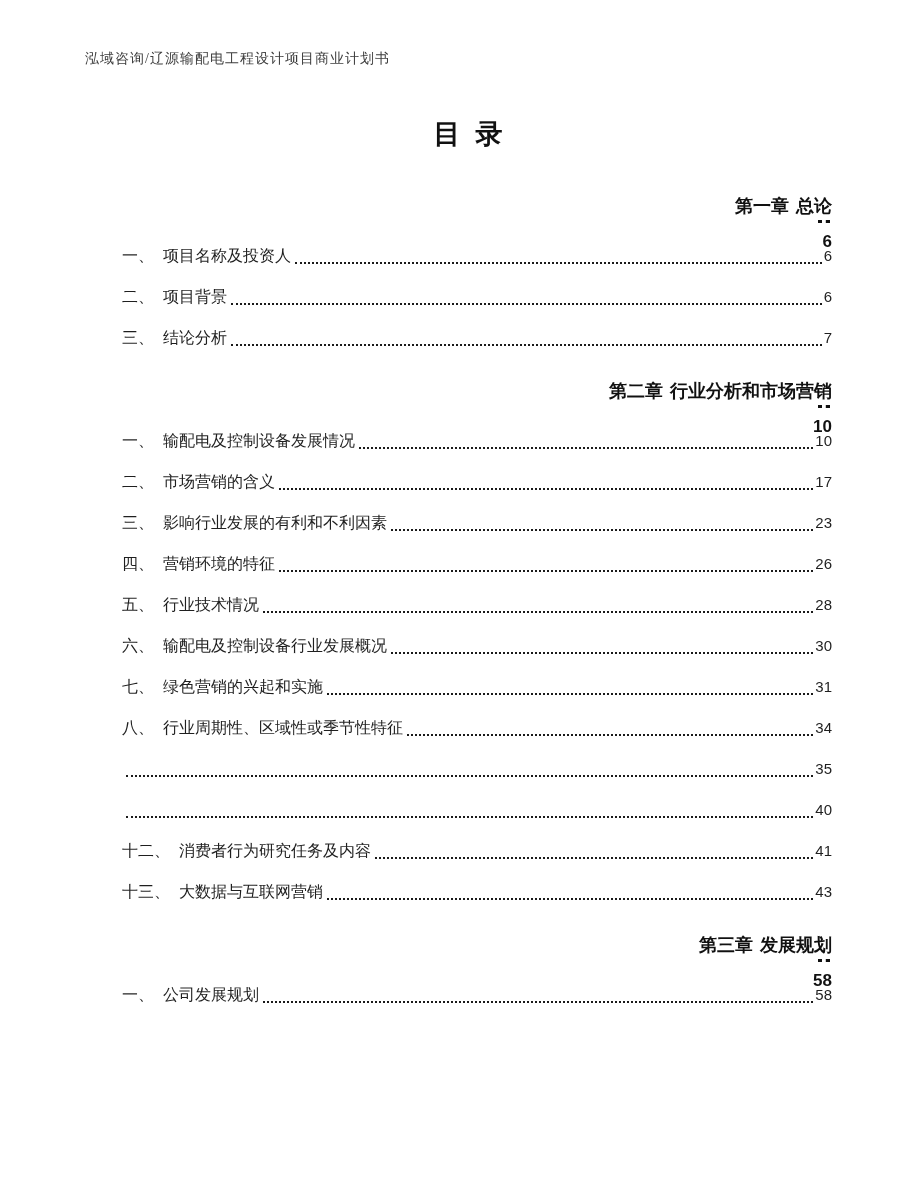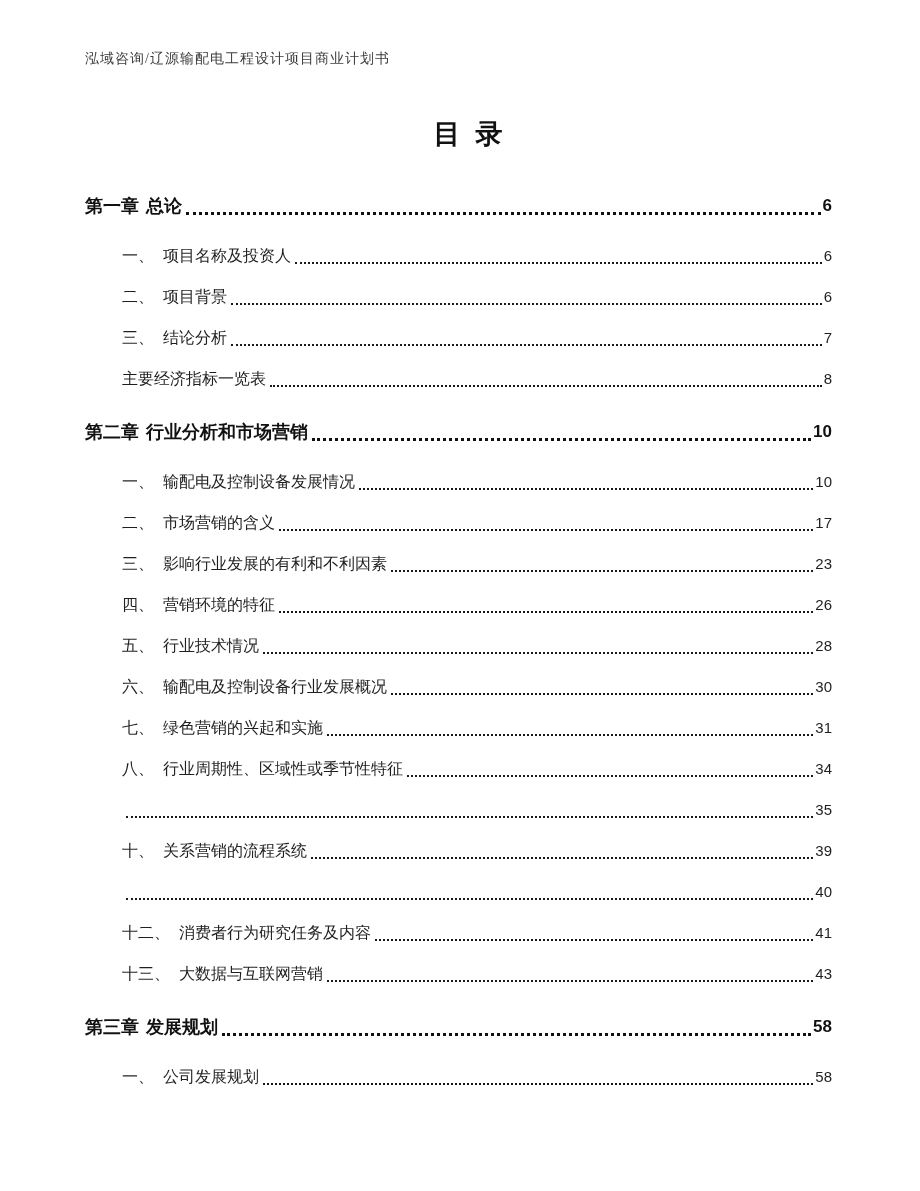--- a/index.html
+++ b/index.html
@@ -51,20 +51,21 @@
   }
   .chapter-row {
     padding-top: 26px;
     height: 28px;
     line-height: 28px;
     margin-bottom: 8px;
     font-family: "Liberation Sans", "DejaVu Sans", sans-serif;
     font-weight: 700;
     font-size: 18px;
     color: #111111;
+    flex-direction: column;
   }
   .item-row {
     padding-top: 15px;
     height: 26px;
     line-height: 26px;
     padding-left: 37px;
     font-size: 16px;
     font-weight: 400;
     color: #1f1f1f;
   }
@@ -134,27 +135,20 @@
   </div>
 
   <div class="toc-row item-row">
     <span class="entry-label">
       <span class="entry-num">三、</span><span class="entry-title">结论分析</span>
     </span>
     <span class="leader"></span>
     <span class="entry-page">7</span>
   </div>
 
-  <div class="toc-row item-row">
-    <span class="entry-label">
-      <span class="entry-title">主要经济指标一览表</span>
-    </span>
-    <span class="leader"></span>
-    <span class="entry-page">8</span>
-  </div>
 
   <div class="toc-row chapter-row">
     <span class="entry-label">
       <span class="entry-num">第二章</span><span class="entry-title">行业分析和市场营销</span>
     </span>
     <span class="leader"></span>
     <span class="entry-page">10</span>
   </div>
 
   <div class="toc-row item-row">
@@ -219,27 +213,20 @@
     </span>
     <span class="leader"></span>
     <span class="entry-page">34</span>
   </div>
 
   <div class="toc-row item-row">
     <span class="leader"></span>
     <span class="entry-page">35</span>
   </div>
 
-  <div class="toc-row item-row">
-    <span class="entry-label">
-      <span class="entry-num">十、</span><span class="entry-title">关系营销的流程系统</span>
-    </span>
-    <span class="leader"></span>
-    <span class="entry-page">39</span>
-  </div>
 
   <div class="toc-row item-row">
     <span class="leader"></span>
     <span class="entry-page">40</span>
   </div>
 
   <div class="toc-row item-row">
     <span class="entry-label">
       <span class="entry-num">十二、</span><span class="entry-title">消费者行为研究任务及内容</span>
     </span>

